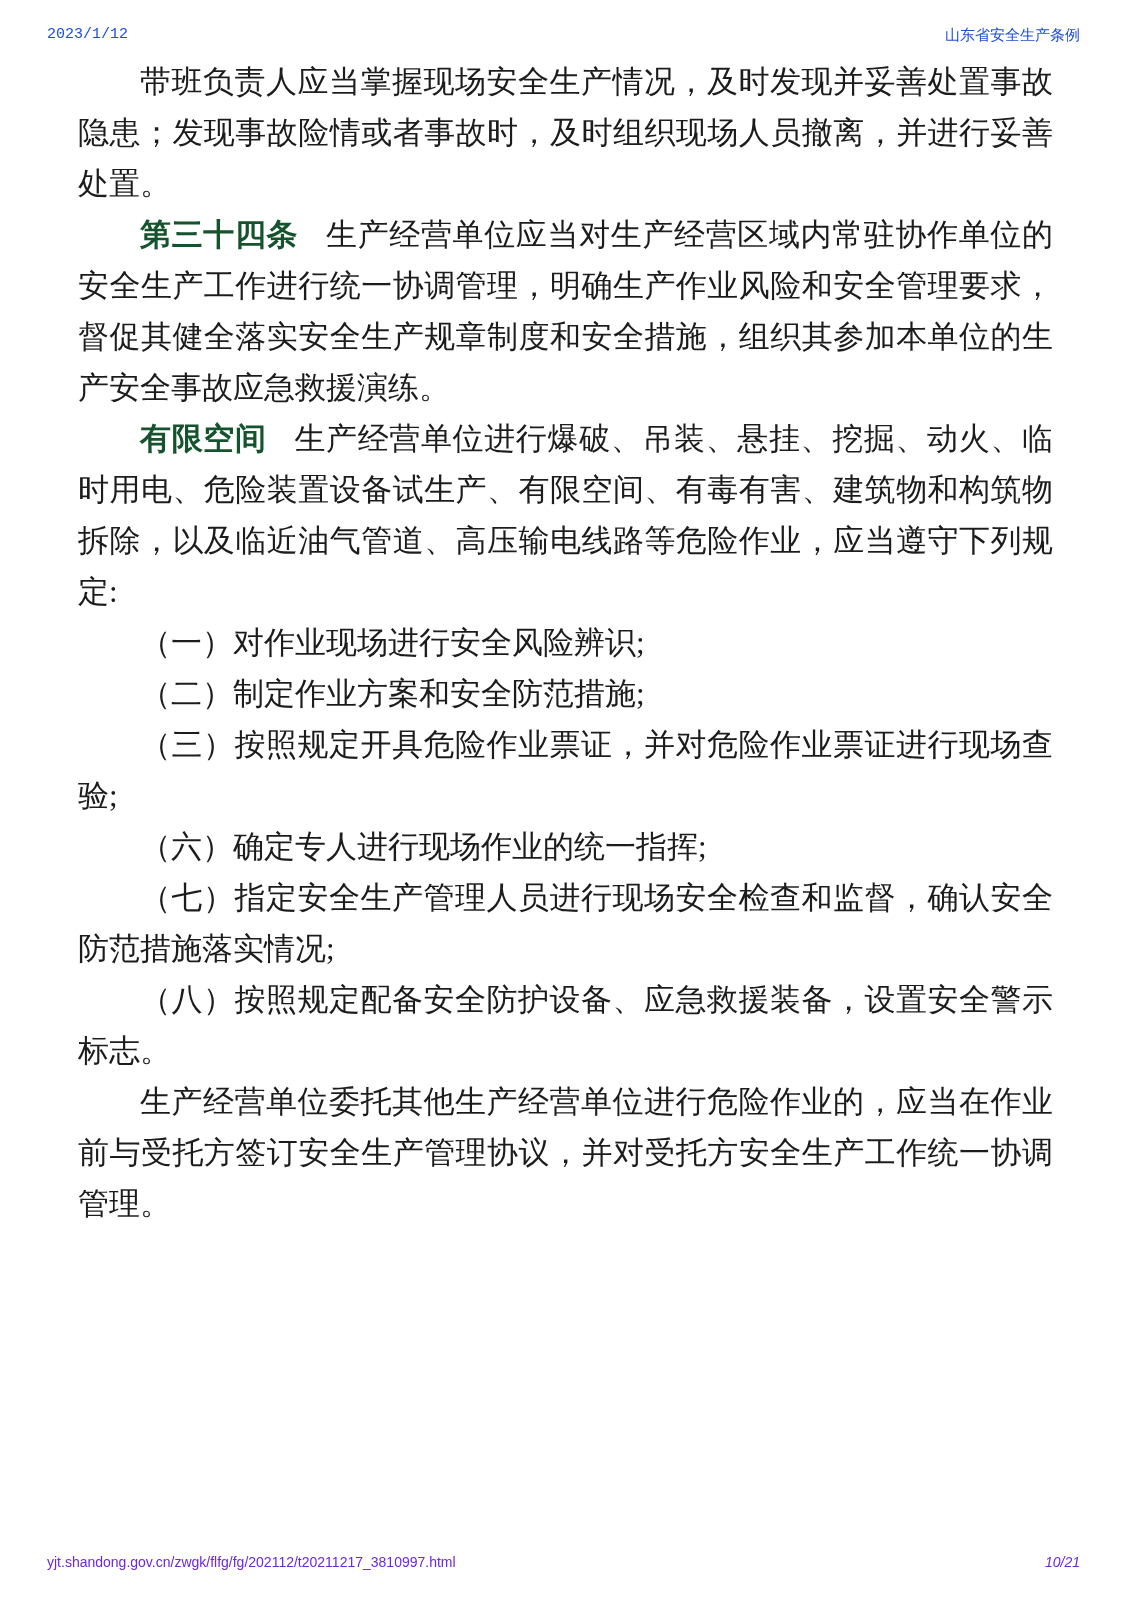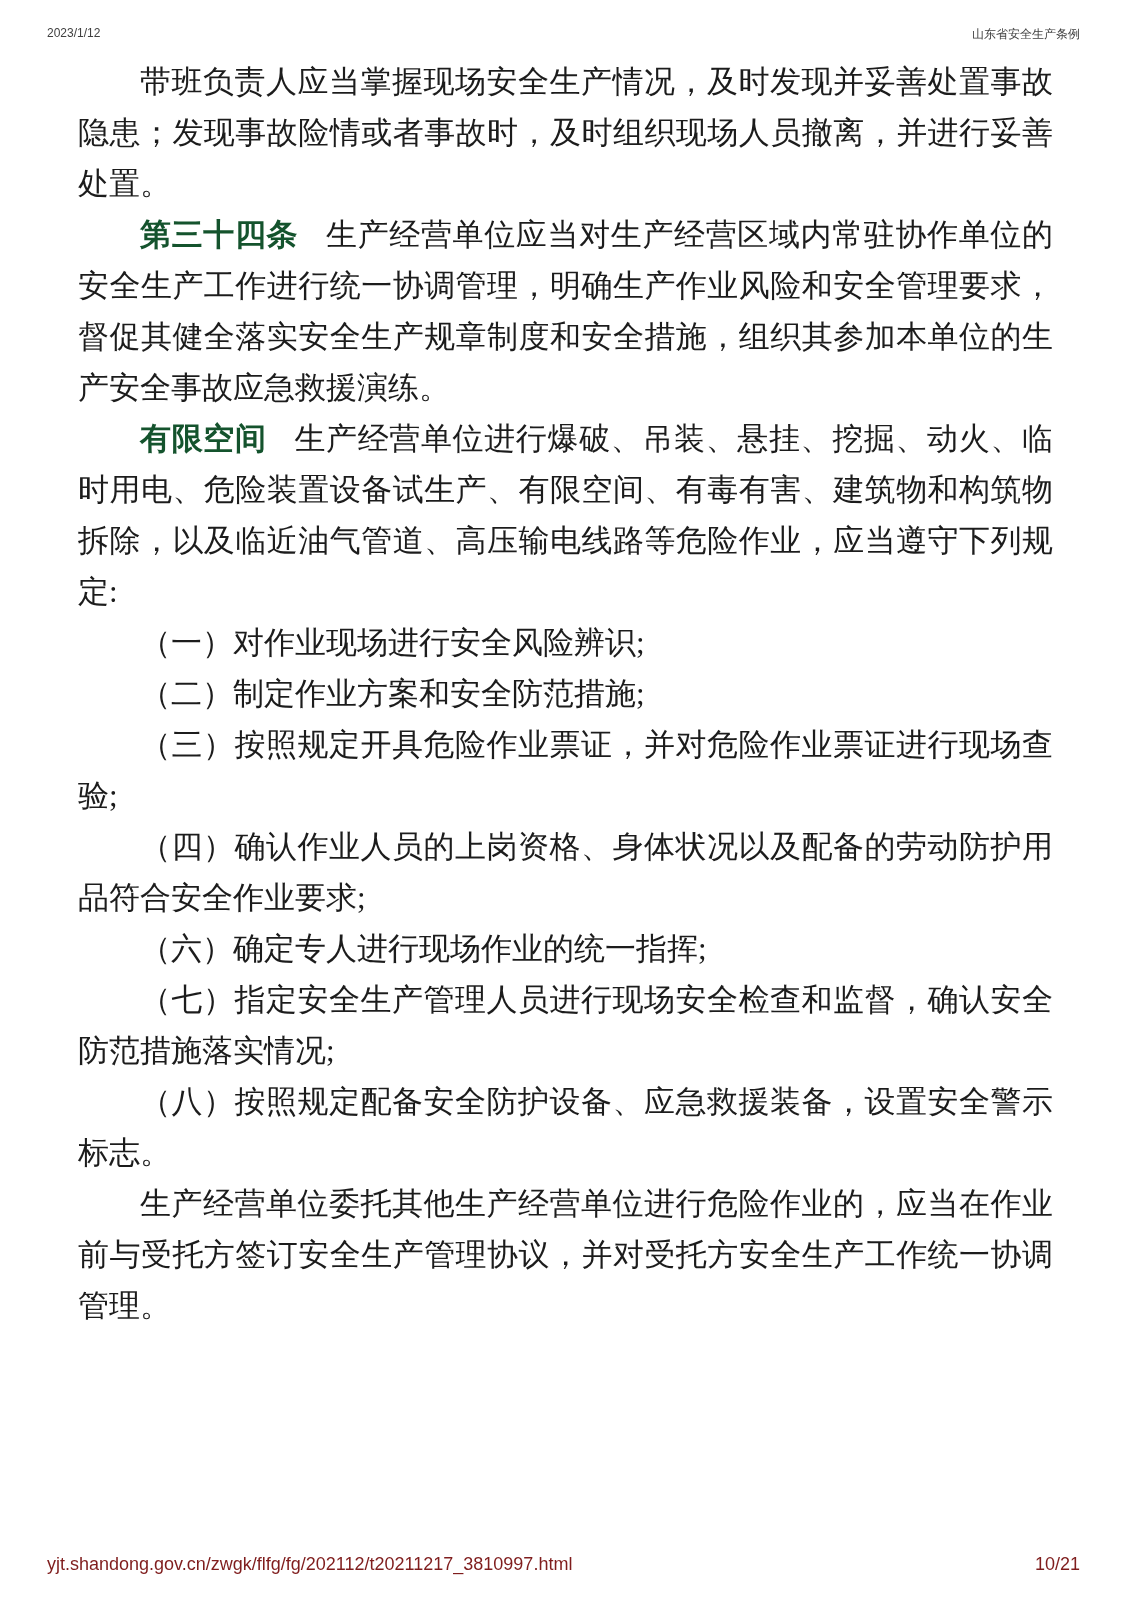--- a/index.html
+++ b/index.html
@@ -14,23 +14,23 @@
     overflow: hidden;
     font-family: "Liberation Serif", "DejaVu Serif", serif;
   }
   
   .print-header {
     position: absolute;
     top: 26px;
     left: 47px;
     right: 51px;
     height: 20px;
-    font-family: Liberation Sans, sans-serif;
-    font-size: 12px;
-    color: #404040;
+    font-family: Liberation Mono, monospace;
+    font-size: 15px;
+    color: #1d4ed8;
   }
   .print-header .date {
     position: absolute;
     left: 0;
     top: 0;
   }
   .print-header .title {
     position: absolute;
     left: 0;
     right: 0;
@@ -59,32 +59,33 @@
     margin-right: 0.9em;
   }
   
   .print-footer {
     position: absolute;
     top: 1554px;
     left: 47px;
     right: 51px;
     height: 20px;
     font-family: "Liberation Sans", "DejaVu Sans", sans-serif;
-    font-size: 18px;
-    color: #7f1d1d;
+    font-size: 14px;
+    color: #6d28d9;
   }
   .print-footer .url {
     position: absolute;
     left: 0;
     top: 0;
   }
   .print-footer .page-number {
     position: absolute;
     right: 0;
     top: 0;
+    font-style: italic;
   }
 </style>
 </head>
 <body>
 
 <div class="print-header">
   <span class="date">2023/1/12</span>
   <span class="title">山东省安全生产条例</span>
 </div>
 
@@ -96,21 +97,20 @@
 
 
   <p><b class="article-number">有限空间</b><span>生产经营单位进行爆破、吊装、悬挂、挖掘、动火、临时用电、危险装置设备试生产、有限空间、有毒有害、建筑物和构筑物拆除，以及临近油气管道、高压输电线路等危险作业，应当遵守下列规定:</span></p>
 
   <p><span>（一）对作业现场进行安全风险辨识;</span></p>
 
   <p><span>（二）制定作业方案和安全防范措施;</span></p>
 
   <p><span>（三）按照规定开具危险作业票证，并对危险作业票证进行现场查验;</span></p>
 
-  <p><span>（四）确认作业人员的上岗资格、身体状况以及配备的劳动防护用品符合安全作业要求;</span></p>
 
 
   <p><span>（六）确定专人进行现场作业的统一指挥;</span></p>
 
   <p><span>（七）指定安全生产管理人员进行现场安全检查和监督，确认安全防范措施落实情况;</span></p>
 
   <p><span>（八）按照规定配备安全防护设备、应急救援装备，设置安全警示标志。</span></p>
 
   <p><span>生产经营单位委托其他生产经营单位进行危险作业的，应当在作业前与受托方签订安全生产管理协议，并对受托方安全生产工作统一协调管理。</span></p>
 </div>

